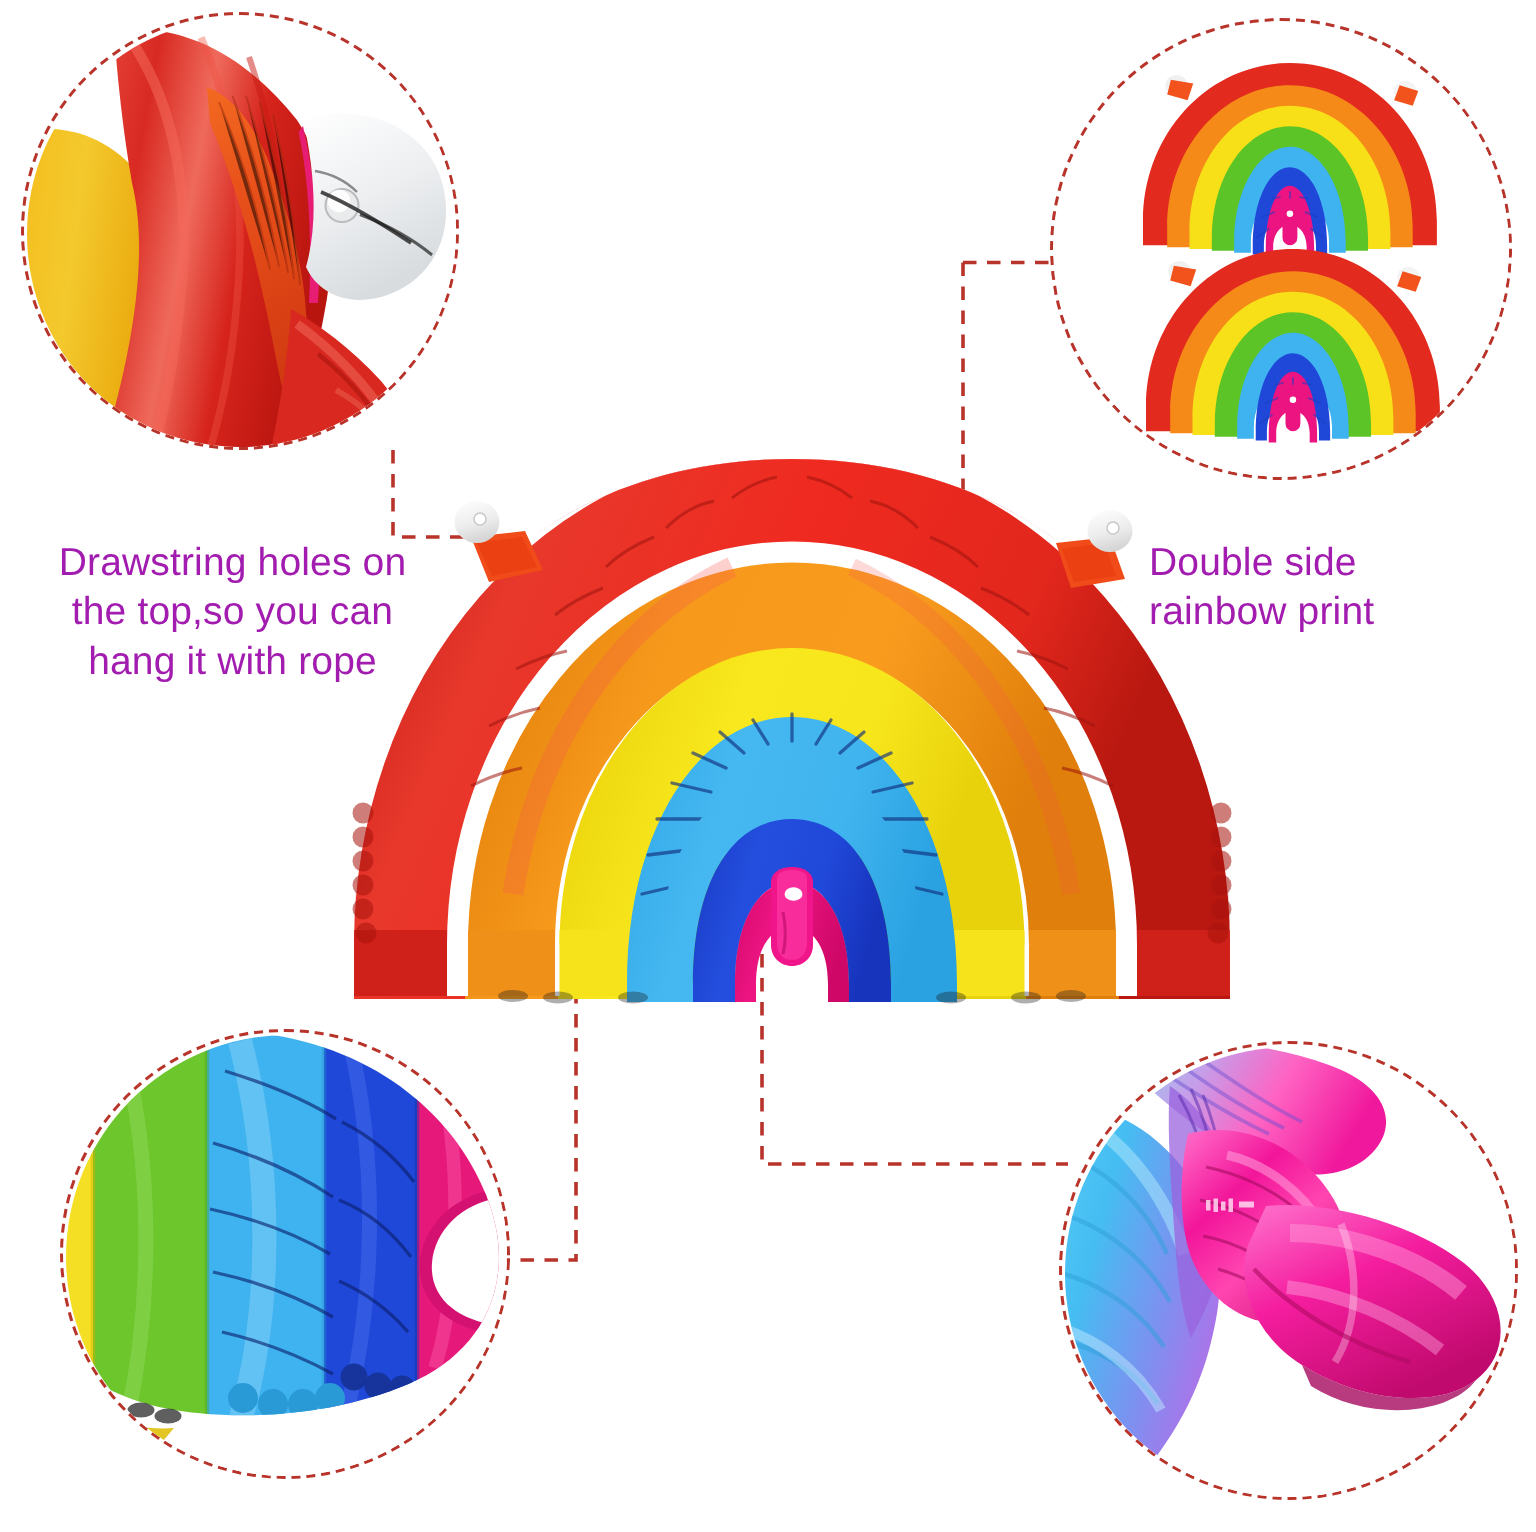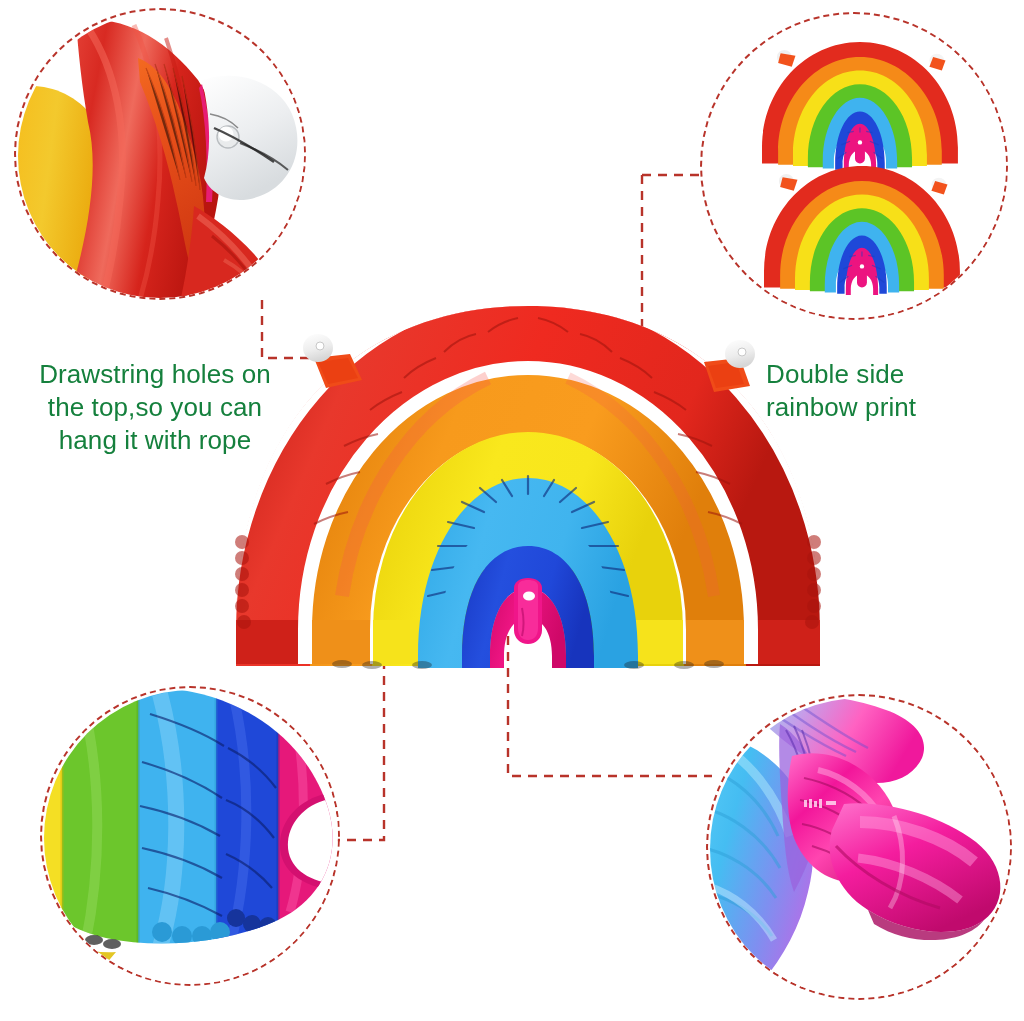--- a/index.html
+++ b/index.html
@@ -19,21 +19,21 @@
     position: absolute;
     left: 0; top: 0;
     width: 1024px;
     height: 1021px;
     background: #ffffff;
   }
 
   
   .callout-text {
     position: absolute;
-    color: #15803d;
+    color: #a21caf;
     font-size: 26px;
     line-height: 33px;
     font-family: "Liberation Sans", sans-serif;
     white-space: pre-line;
     letter-spacing: 0.1px;
   }
   #callout-left {
     left: 10px;
     top: 358px;
     width: 290px;

